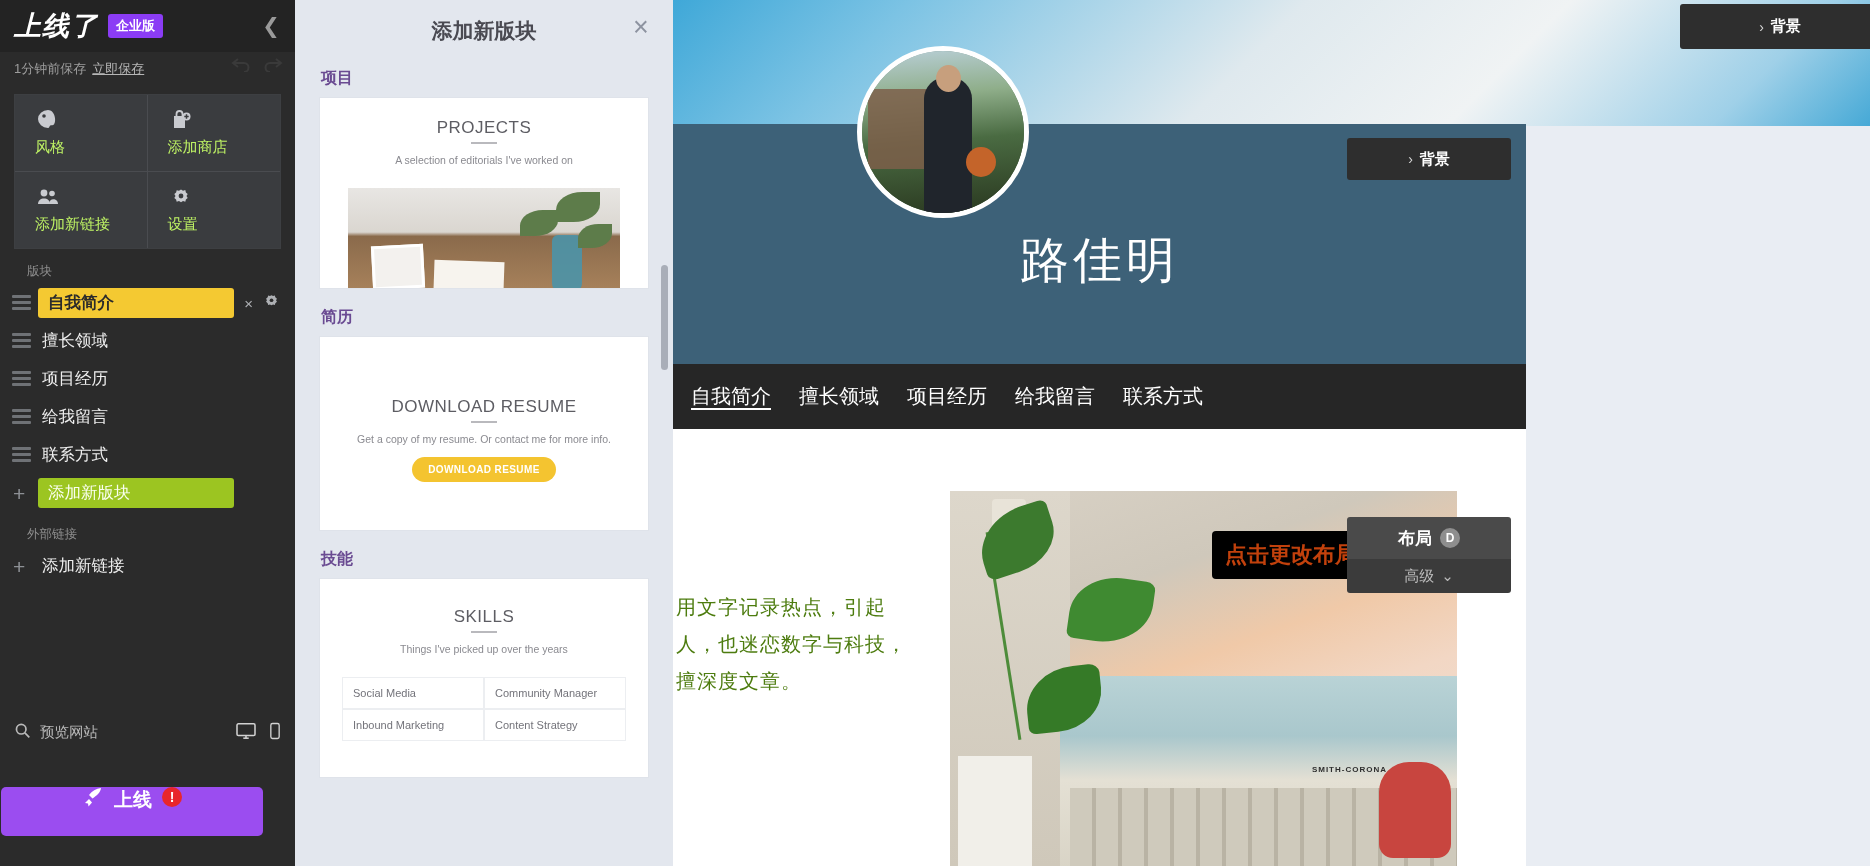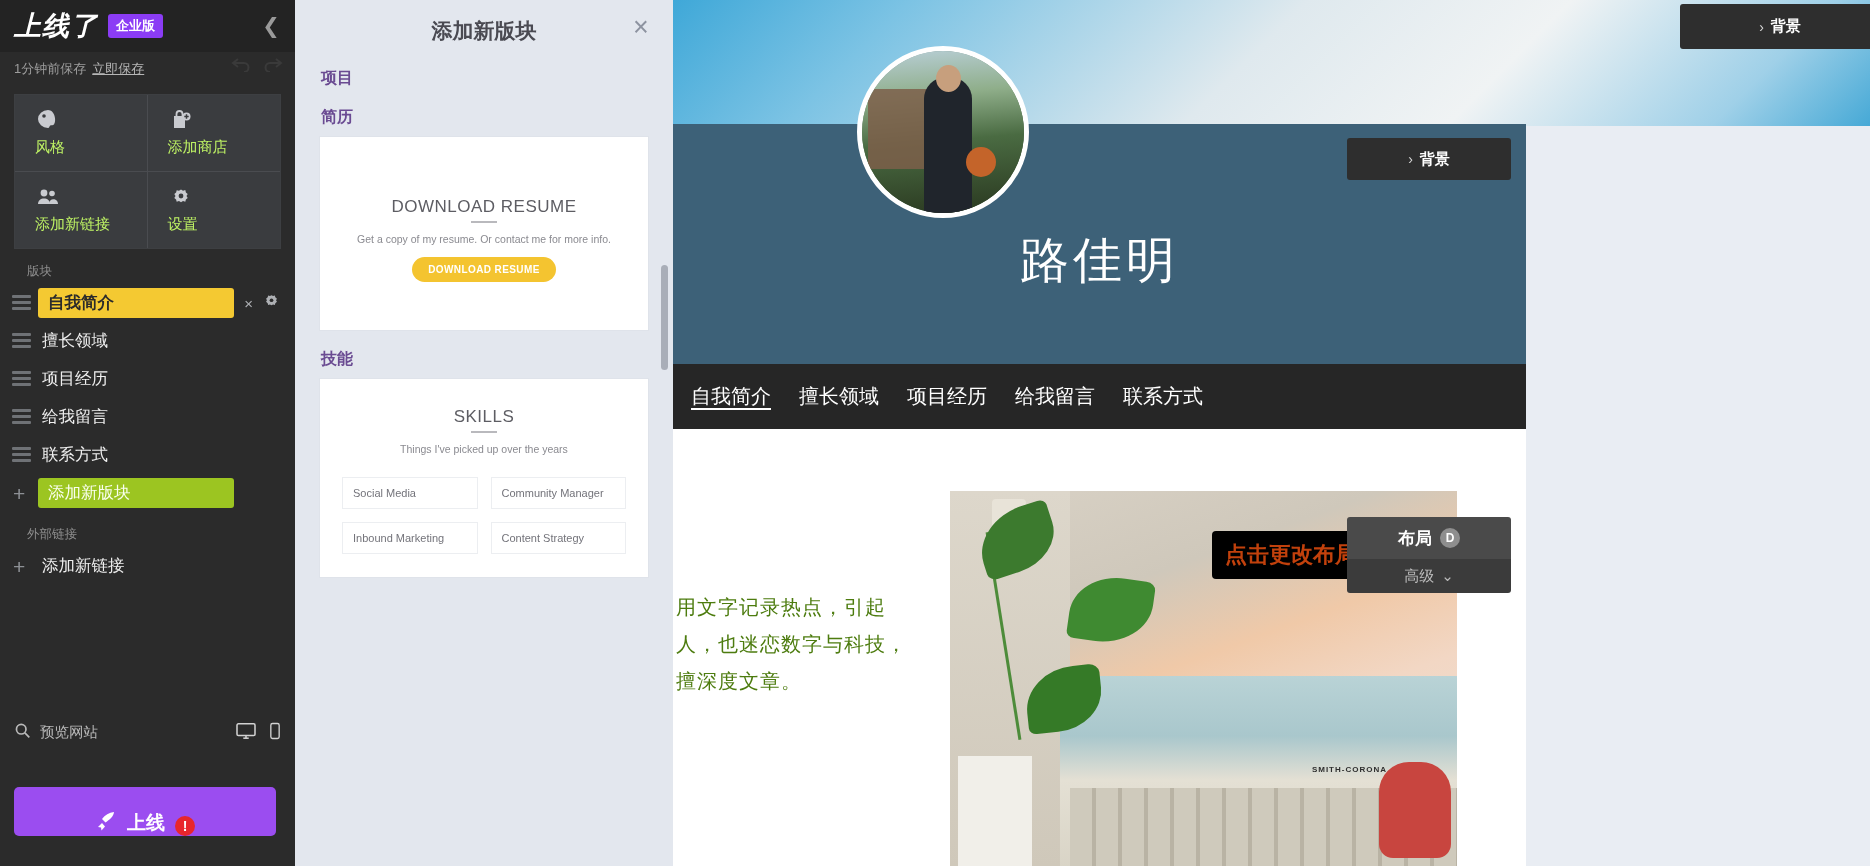--- a/index.html
+++ b/index.html
@@ -50,23 +50,23 @@
   .plus-handle { width:26px; color:#8d9095; font-size:21px; line-height:1;
     padding-left:1px; }
   .row-tools { position:absolute; right:15px; display:flex; gap:10px;
     align-items:center; color:#aeb0b4; font-size:15px; }
 
   .preview-row { position:absolute; left:0; bottom:114px; width:294px; height:40px;
     display:flex; align-items:center; padding:0 14px; color:#b9b9b9; font-size:14.5px; }
   .preview-row .lbl { margin-left:9px; }
   .pv-devices { margin-left:auto; display:flex; gap:14px; align-items:center;
     color:#d2d2d2; }
-  .publish-btn { position:absolute; left:14px; bottom:30px; width:262px; height:49px;
+  .publish-btn { position:absolute; left:1px; bottom:30px; width:262px; height:49px;
     background:#9b4df0; border-radius:5px; color:#fff; font-size:19px; font-weight:bold;
-    display:flex; align-items:flex-end; justify-content:center; gap:10px; }
+    display:flex; align-items:flex-start; justify-content:center; gap:10px; }
   .warn-dot { width:20px; height:20px; border-radius:50%; background:#e8262c;
     color:#fff; font-size:14px; font-weight:bold; display:flex;
     align-items:center; justify-content:center; }
 
   
   #addpanel { position:absolute; left:295px; top:0; width:378px; height:866px;
     background:#e3e7ee; overflow:hidden; }
   .ap-head { height:62px; display:flex; align-items:center; justify-content:center;
     position:relative; }
   .ap-title { font-size:21px; font-weight:bold; color:#4a4a52; }
@@ -88,21 +88,21 @@
     background:linear-gradient(180deg,#e8e6e3 0%,#dad6d0 42%,#8a6a4b 46%,#a9835c 100%);
     position:relative; overflow:hidden; }
   .leaf { position:absolute; border-radius:60% 0 60% 0; background:#5d7c4a; }
   .vase { position:absolute; right:38px; bottom:0; width:30px; height:58px;
     background:#4b93a8; border-radius:6px 6px 10px 10px; opacity:.9; }
   .frame { position:absolute; left:24px; bottom:4px; width:52px; height:44px;
     background:#f3f1ee; border:3px solid #fff; transform:rotate(-3deg); }
   .frame2 { position:absolute; left:86px; bottom:2px; width:70px; height:30px;
     background:#f7f4ee; transform:rotate(2deg); }
   .skill-table { display:grid; grid-template-columns:1fr 1fr; margin:14px 22px 20px 22px;
-    gap:13px;border-radius:28px; }
+    gap:0;border-radius:28px; }
   .skill-cell { border:1px solid #eceef1; padding:9px 10px; font-size:11px;
     color:#73737a; }
   .ap-scrollbar { position:absolute; right:5px; top:265px; width:7px; height:105px;
     background:#a9aeb8; border-radius:4px; }
 
   
   #preview { position:absolute; left:673px; top:0; right:0; height:866px;
     background:#e9edf3; overflow:hidden; }
   .sky { position:absolute; left:0; top:0; width:100%; height:126px;
     background:linear-gradient(135deg,#3fa8d8 0%,#7cc3e4 18%,#dfe9ee 48%,#f0f3f4 68%,#9fd0e8 88%,#46a9d6 100%); }
@@ -359,20 +359,34 @@
 </div>
 
 <div id="addpanel">
   <div class="ap-head">
     <span class="ap-title">添加新版块</span>
     <span class="ap-close">×</span>
   </div>
 
   <div class="ap-group">
     <div class="ap-grouplabel">项目</div>
+    <div class="ap-card" style="height:192px;">
+      <div class="card-pad">
+        <div class="card-h">PROJECTS</div>
+        <div class="card-sub">A selection of editorials I've worked on</div>
+      </div>
+      <div class="photo-strip">
+        <div class="frame"></div>
+        <div class="frame2"></div>
+        <div class="vase"></div>
+        <div class="leaf" style="right:20px;top:4px;width:44px;height:30px;"></div>
+        <div class="leaf" style="right:62px;top:22px;width:38px;height:26px;"></div>
+        <div class="leaf" style="right:8px;top:36px;width:34px;height:24px;"></div>
+      </div>
+    </div>
   </div>
 
   <div class="ap-group" style="margin-top:18px;">
     <div class="ap-grouplabel">简历</div>
     <div class="ap-card" style="height:195px;display:flex;align-items:center;justify-content:center;">
       <div class="card-pad">
         <div class="card-h">DOWNLOAD RESUME</div>
         <div class="card-sub">Get a copy of my resume. Or contact me for more info.</div>
         <div class="card-btn">DOWNLOAD RESUME</div>
       </div>

